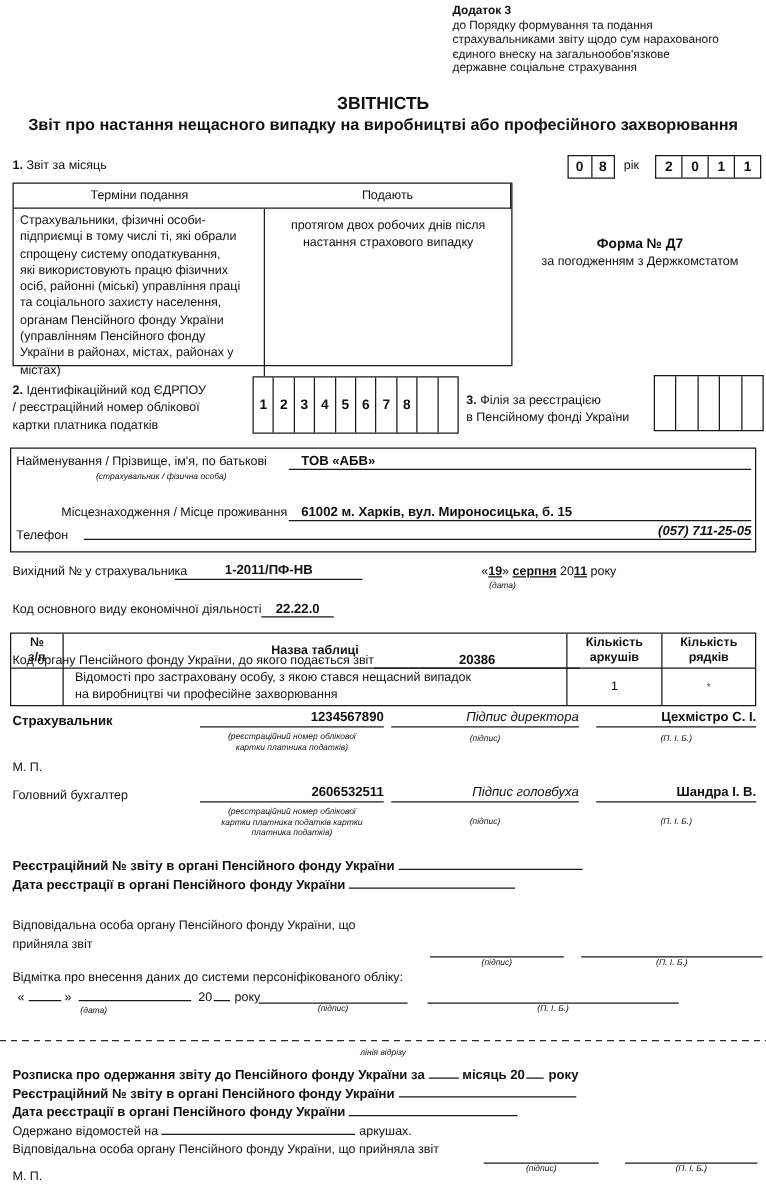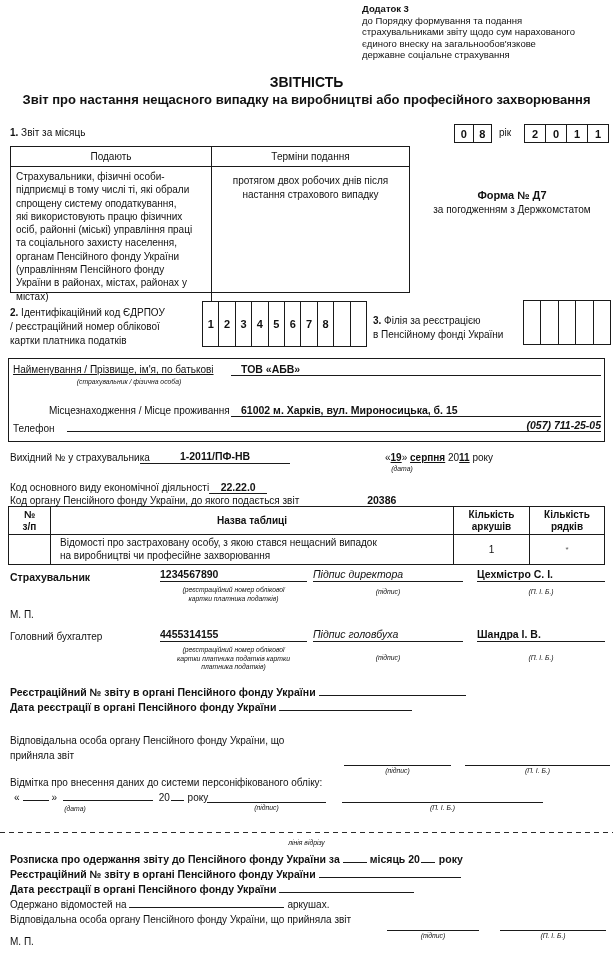--- a/index.html
+++ b/index.html
@@ -16,21 +16,21 @@
   .hint { position:absolute; font-size:6.8px; font-style:italic; text-align:center; line-height:8.6px; }
   
   .boxes { position:absolute; display:flex; border:1.6px solid #1a1a1a; box-sizing:border-box; background:#fff; }
   .boxes > div { flex:1; display:flex; align-items:center; justify-content:center;
     font-weight:700; font-size:11px; border-left:1.6px solid #1a1a1a; }
   .boxes > div:first-child { border-left:none; }
   
   .vline { position:absolute; border-bottom:1.6px solid #1a1a1a; height:14px; line-height:14px;
     text-align:center; font-weight:700; font-size:10.5px; box-sizing:content-box; }
   .sline { position:absolute; border-bottom:1px solid #1a1a1a; height:13px; line-height:13px;
-    text-align:left; font-size:10.5px; }
+    text-align:right; font-size:10.5px; }
   .blank  { display:inline-block; border-bottom:1px solid #1a1a1a; height:9px; margin:0 3px; }
   .blankb { display:inline-block; border-bottom:1.6px solid #1a1a1a; height:9px; margin:0 3px; }
   
   .t1 { position:absolute; left:10px; top:146px; width:400px; height:147px;
     border:1.5px solid #1a1a1a; display:grid; grid-template-columns:201px 1fr;
     grid-template-rows:20px 1fr; box-sizing:border-box; }
   .t1 > div { box-sizing:border-box; }
   .t1 .hd { display:flex; align-items:center; justify-content:center; border-bottom:1.5px solid #1a1a1a; }
   .t1 .c1 { border-right:1.5px solid #1a1a1a; }
   .t1 .bd1 { padding:3px 4px 0 5px; line-height:13.3px; }
@@ -74,22 +74,22 @@
   </div>
   <div class="abs" style="left:499px; top:127px;">рік</div>
   <div class="boxes" style="left:524px; top:124px; width:85px; height:19px;">
     <div>2</div>
     <div>0</div>
     <div>1</div>
     <div>1</div>
   </div>
 
   <div class="t1">
+    <div class="hd">Терміни подання</div>
     <div class="hd c1">Подають</div>
-    <div class="hd">Терміни подання</div>
     <div class="c1 bd1 pre">Страхувальники, фізичні особи-
 підприємці в тому числі ті, які обрали
 спрощену систему оподаткування,
 які використовують працю фізичних
 осіб, районні (міські) управління праці
 та соціального захисту населення,
 органам Пенсійного фонду України
 (управлінням Пенсійного фонду
 України в районах, містах, районах у
 містах)</div>
@@ -124,21 +124,21 @@
   </div>
   <div class="boxes" style="left:523px; top:300px; width:88px; height:45px;">
     <div></div>
     <div></div>
     <div></div>
     <div></div>
     <div></div>
   </div>
 
   <div class="abs" style="left:8px; top:358px; width:597px; height:84px; border:1.5px solid #1a1a1a; box-sizing:border-box;">
-    <div class="abs" style="left:4px; top:5px;text-decoration:underline;">Найменування / Прізвище, ім'я, по батькові</div>
+    <div class="abs" style="left:4px; top:5px;">Найменування / Прізвище, ім'я, по батькові</div>
     <div class="hint" style="left:30px; top:19px; width:180px;">(страхувальник / фізична особа)</div>
     <div class="vline" style="left:222px; top:3px; width:370px; text-align:left; padding-left:10px; box-sizing:border-box;">ТОВ «АБВ»</div>
     <div class="abs" style="left:4px; top:46px;padding-left:36px;">Місцезнаходження / Місце проживання</div>
     <div class="vline" style="left:222px; top:44px; width:370px; text-align:left; padding-left:10px; box-sizing:border-box;">61002 м. Харків, вул. Мироносицька, б. 15</div>
     <div class="abs" style="left:4px; top:64px;">Телефон</div>
     <div class="vline" style="left:58px; top:59px; width:534px; text-align:right; padding-left:12px; box-sizing:border-box;font-style:italic;">(057) 711-25-05</div>
   </div>
 
   <div class="abs" style="left:10px; top:452px;">Вихідний № у страхувальника</div>
   <div class="vline" style="left:140px; top:449px; width:150px;">1-2011/ПФ-НВ</div>
@@ -146,21 +146,21 @@
     <span>«</span><span class="b" style="text-decoration:underline;">19</span><span>»</span>
     <span class="b" style="text-decoration:underline;">серпня</span>
     <span>20</span><span class="b" style="text-decoration:underline;">11</span><span> року</span>
   </div>
   <div class="hint" style="left:372px; top:465px; width:60px;">(дата)</div>
 
   <div class="abs" style="left:10px; top:481px;">
     <span>Код основного виду економічної діяльності</span><span class="ib b c" style="border-bottom:1.6px solid #1a1a1a; min-width:58px; font-size:10.5px;">22.22.0</span>
   </div>
   <div class="abs" style="left:10px; top:494px;">
-    <span>Код органу Пенсійного фонду України, до якого подається звіт</span><span class="ib b c" style="border-bottom:1.6px solid #1a1a1a; width:165px; font-size:10.5px;">20386</span>
+    <span>Код органу Пенсійного фонду України, до якого подається звіт</span><span class="ib b c" style="border-bottom:1.6px solid #1a1a1a; width:165px; font-size:10.5px;margin-top:28px;">20386</span>
   </div>
 
   <div class="t2">
     <div class="hd nb">№
 з/п</div>
     <div class="hd">Назва таблиці</div>
     <div class="hd">Кількість
 аркушів</div>
     <div class="hd">Кількість
 рядків</div>
@@ -175,21 +175,21 @@
   <div class="sline" style="left:160px; top:568px; width:147px;"><span class="b">1234567890</span></div>
   <div class="hint pre" style="left:152px; top:586px; width:163px;">(реєстраційний номер облікової
 картки платника податків)</div>
   <div class="sline" style="left:313px; top:568px; width:150px;"><span class="i">Підпис директора</span></div>
   <div class="hint" style="left:313px; top:588px; width:150px;">(підпис)</div>
   <div class="sline" style="left:477px; top:568px; width:128px;"><span class="b">Цехмістро С. І.</span></div>
   <div class="hint" style="left:477px; top:588px; width:128px;">(П. І. Б.)</div>
   <div class="abs" style="left:10px; top:609px;">М. П.</div>
 
   <div class="abs" style="left:10px; top:631px;">Головний бухгалтер</div>
-  <div class="sline" style="left:160px; top:628px; width:147px;"><span class="b">4455314155</span></div>
+  <div class="sline" style="left:160px; top:628px; width:147px;"><span class="b">2606532511</span></div>
   <div class="hint pre" style="left:152px; top:646px; width:163px;">(реєстраційний номер облікової
 картки платника податків картки
 платника податків)</div>
   <div class="sline" style="left:313px; top:628px; width:150px;"><span class="i">Підпис головбуха</span></div>
   <div class="hint" style="left:313px; top:654px; width:150px;">(підпис)</div>
   <div class="sline" style="left:477px; top:628px; width:128px;"><span class="b">Шандра І. В.</span></div>
   <div class="hint" style="left:477px; top:654px; width:128px;">(П. І. Б.)</div>
 
   <div class="abs b" style="left:10px; top:686px; font-size:10.5px;">
     <span>Реєстраційний № звіту в органі Пенсійного фонду України</span><span class="blankb" style="width:147px;"></span>

